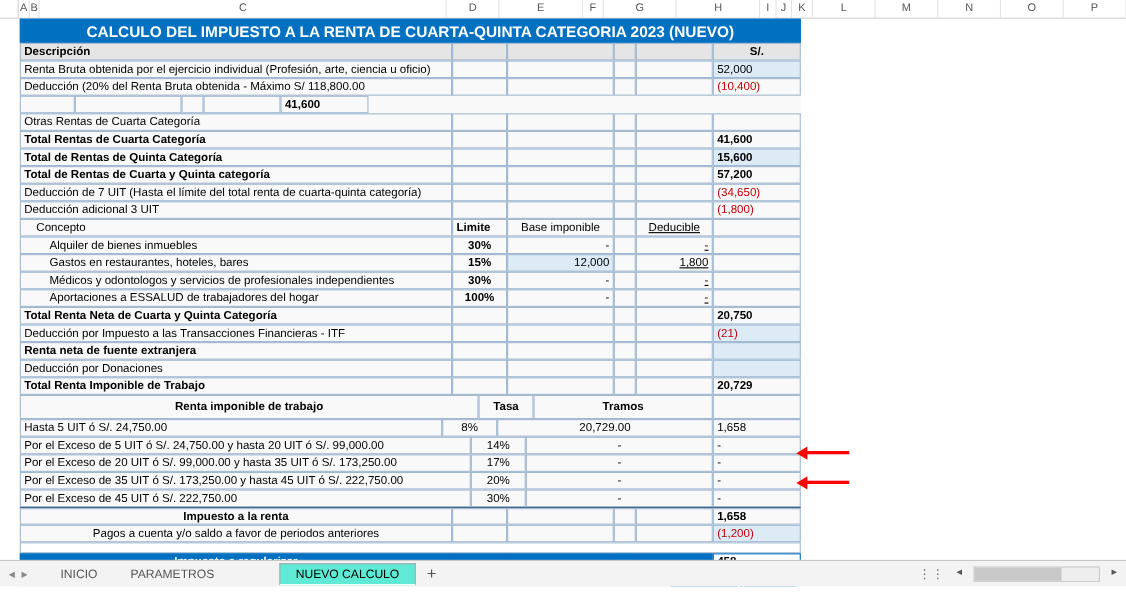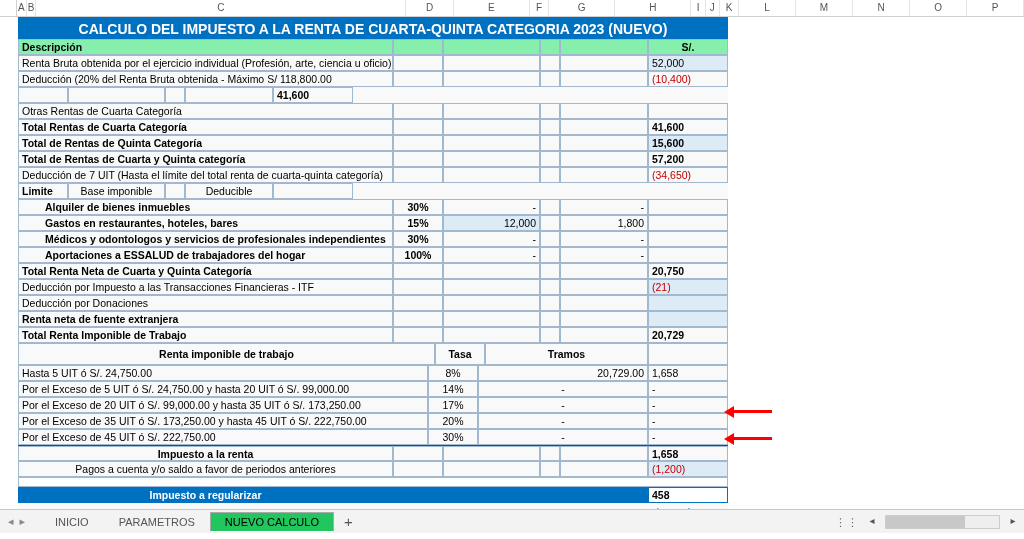--- a/index.html
+++ b/index.html
@@ -18,47 +18,47 @@
   .table-wrap { width: 710px; background: #f9f9f9; }
   
   .title-bar { background: #0070C0; color: #fff; font-weight: bold; font-size: 14px; text-align: center; line-height: 22px; height: 22px; border: 1px solid #0070C0; }
   
   .trow { display: flex; height: 16px; line-height: 15px; font-size: 10.5px; }
   .trow > div { border: 0.5px solid #a0b8d0; padding: 0 3px; overflow: hidden; white-space: nowrap; }
   .c-desc { flex: 1; }
   .c-d { width: 50px; text-align: center; }
   .c-e { width: 97px; text-align: right; }
   .c-f { width: 20px; }
-  .c-g { width: 88px; text-align: right; }
+  .c-g { width: 70px; text-align: right; text-decoration: underline; }
   .c-h { width: 80px; }
   
   .bold { font-weight: bold; }
   .shade { background: #DDEBF7; }
-  .shade-dark { background: #86efac; }
+  .shade-dark { background: #e5e5e5; }
   .neg { color: #C00000; }
   .blue-row { background: #0070C0; color: #fff; font-weight: bold; }
   .center { text-align: center !important; }
   .indent1 { padding-left: 14px !important; }
-  .indent2 { padding-left: 26px !important; font-weight: bold; }
+  .indent2 { padding-left: 26px !important; }
   .border-thick-top { border-top: 1.5px solid #2a4a7a !important; }
   
   .footer-link { text-align: right; color: #0070C0; text-decoration: underline; font-size: 10.5px; padding: 3px 4px 0 0; }
   
   
   .arrow { position: absolute; height: 3px; background: #FF0000; }
   .arrow::before {
     content: ""; position: absolute; left: -8px; top: -4.5px;
     border: 6px solid transparent; border-right: 10px solid #FF0000; border-left: 0;
   }
   
   
   .tab-strip { position: absolute; bottom: 6px; left: 0; width: 1024px; height: 24px; background: #f3f3f3; border-top: 1px solid #c8c8c8; display: flex; align-items: center; padding-left: 40px; }
   .nav-controls { position: absolute; left: 8px; display: flex; gap: 6px; color: #888; }
   .tab { padding: 3px 14px; font-size: 11px; color: #555; border: 1px solid transparent; cursor: pointer; }
-  .tab.active { background: #22c55e; border: 1px solid #aaa; border-bottom-color: #fff; color: #000; margin-bottom: -1px; }
+  .tab.active { background: #5eead4; border: 1px solid #aaa; border-bottom-color: #fff; color: #000; margin-bottom: -1px; margin-left: 44px; }
   .add-tab { padding: 0 10px; font-size: 15px; color: #555; cursor: pointer; }
   
   
   .hscroll { position: absolute; bottom: 6px; right: 4px; width: 185px; height: 22px; display: flex; align-items: center; gap: 6px; }
   .hs-dots { color: #666; font-size: 11px; letter-spacing: 1px; line-height: 10px; }
   .hs-track { flex: 1; height: 14px; background: #eee; border: 1px solid #ccc; position: relative; }
   .hs-thumb { position: absolute; left: 0; top: 0; height: 100%; width: 70%; background: #c8c8c8; }
   .hs-btn { width: 14px; height: 14px; color: #555; text-align: center; line-height: 12px; font-size: 10px; }
 </style>
 </head>
@@ -156,23 +156,32 @@
             <div class="c-h  ">57,200</div>
           </div>
           <div class="trow">
             <div class="c-desc">Deducción de 7 UIT (Hasta el límite del total renta de cuarta-quinta categoría)</div>
             <div class="c-d"></div>
             <div class="c-e"></div>
             <div class="c-f"></div>
             <div class="c-g"></div>
             <div class="c-h neg ">(34,650)</div>
           </div>
+          <div class="trow">
+            <div class="c-desc">Deducción adicional 3 UIT</div>
+            <div class="c-d"></div>
+            <div class="c-e"></div>
+            <div class="c-f"></div>
+            <div class="c-g"></div>
+            <div class="c-h neg ">(1,800)</div>
+          </div>
         </div>
 
       <div class="trow">
+        <div class="c-desc indent1">Concepto</div>
         <div class="c-d bold" style="text-align:left">Limite</div>
         <div class="c-e center">Base imponible</div>
         <div class="c-f"></div>
         <div class="c-g center">Deducible</div>
         <div class="c-h"></div>
       </div>
       <div id="concepts">
           <div class="trow">
             <div class="c-desc indent2">Alquiler de bienes inmuebles</div>
             <div class="c-d bold">30%</div>
@@ -217,30 +226,30 @@
             <div class="c-h  ">20,750</div>
           </div>
           <div class="trow">
             <div class="c-desc">Deducción por Impuesto a las Transacciones Financieras - ITF</div>
             <div class="c-d"></div>
             <div class="c-e"></div>
             <div class="c-f"></div>
             <div class="c-g"></div>
             <div class="c-h neg shade">(21)</div>
           </div>
+          <div class="trow bold">
+            <div class="c-desc">Renta neta de fuente extranjera</div>
+            <div class="c-d"></div>
+            <div class="c-e"></div>
+            <div class="c-f"></div>
+            <div class="c-g"></div>
+            <div class="c-h  shade"></div>
+          </div>
           <div class="trow">
             <div class="c-desc">Deducción por Donaciones</div>
-            <div class="c-d"></div>
-            <div class="c-e"></div>
-            <div class="c-f"></div>
-            <div class="c-g"></div>
-            <div class="c-h  shade"></div>
-          </div>
-          <div class="trow bold">
-            <div class="c-desc">Renta neta de fuente extranjera</div>
             <div class="c-d"></div>
             <div class="c-e"></div>
             <div class="c-f"></div>
             <div class="c-g"></div>
             <div class="c-h  shade"></div>
           </div>
           <div class="trow bold">
             <div class="c-desc">Total Renta Imponible de Trabajo</div>
             <div class="c-d"></div>
             <div class="c-e"></div>
@@ -253,21 +262,21 @@
       <div class="trow bold" style="height:22px;line-height:20px">
         <div class="c-desc center">Renta imponible de trabajo</div>
         <div class="c-d">Tasa</div>
         <div class="c-e center" style="width:163px">Tramos</div>
         <div class="c-h"></div>
       </div>
       <div id="taxrows">
           <div class="trow">
             <div class="c-desc">Hasta 5 UIT ó S/. 24,750.00</div>
             <div class="c-d">8%</div>
-            <div class="c-e" style="width:170px;text-align:right">20,729.00</div>
+            <div class="c-e" style="width:196px;text-align:center">20,729.00</div>
             <div class="c-h">1,658</div>
           </div>
           <div class="trow">
             <div class="c-desc">Por el Exceso de 5 UIT ó S/. 24,750.00 y hasta 20 UIT ó S/. 99,000.00</div>
             <div class="c-d">14%</div>
             <div class="c-e" style="width:170px;text-align:center">-</div>
             <div class="c-h">-</div>
           </div>
           <div class="trow">
             <div class="c-desc">Por el Exceso de 20 UIT ó S/. 99,000.00 y hasta 35 UIT ó S/. 173,250.00</div>

